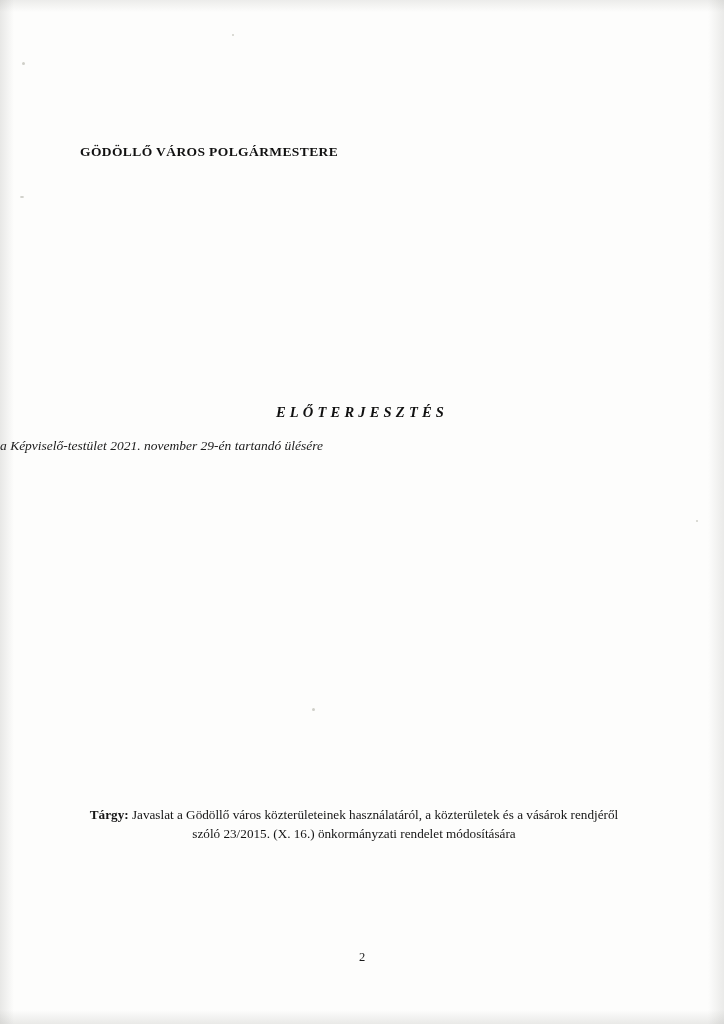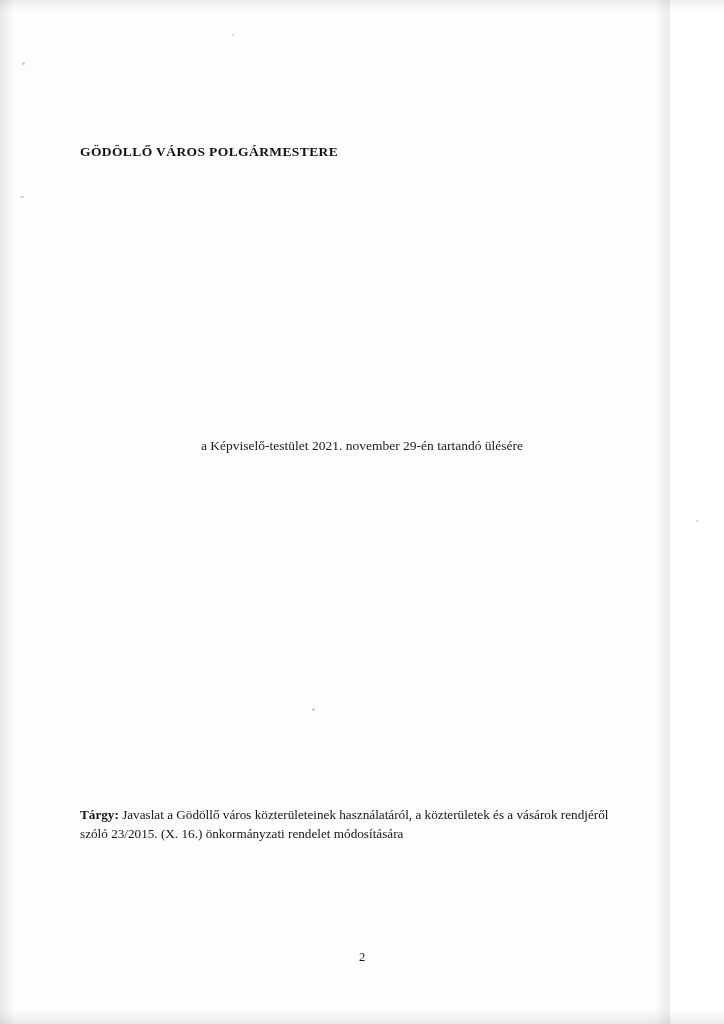--- a/index.html
+++ b/index.html
@@ -12,21 +12,21 @@
     height: 1024px;
     font-family: "Liberation Serif", serif;
     color: #1a1a1a;
     position: relative;
     overflow: hidden;
   }
   .page {
     position: absolute;
     top: 0;
     left: 0;
-    width: 670px;
+    width: 724px;
     height: 1024px;
     background: #fdfdfc;
   }
   
   .scan-edge-left {
     position: absolute;
     top: 0; left: 0;
     width: 14px; height: 1024px;
     background: linear-gradient(to right, rgba(120,120,115,0.16), rgba(255,255,255,0));
     pointer-events: none;
@@ -80,33 +80,34 @@
     font-style: italic;
     letter-spacing: 4.2px;
     color: #111;
   }
 
   .doc-subtitle {
     position: absolute;
     left: 0;
     top: 438px;
     width: 724px;
-    text-align: center;
+    text-align: left;
     font-size: 13.5px;
+    font-style: italic;
     color: #1b1b1b;
   }
 
   .field-block {
     position: absolute;
     left: 80px;
     width: 548px;
     font-size: 13.2px;
     line-height: 1.42;
     color: #151515;
-    text-align: left;
+    text-align: center;
   }
   .field-subject { top: 806px; }
   .field-presenter { top: 876px; }
 
   .field-label {
     font-weight: bold;
   }
   .field-value {
     font-weight: normal;
   }
@@ -132,20 +133,21 @@
   <div class="scan-edge-bottom"></div>
 
   <div class="speck" style="left:22px; top:62px; width:3px; height:3px;"></div>
   <div class="speck" style="left:232px; top:34px; width:2px; height:2px;"></div>
   <div class="speck" style="left:20px; top:196px; width:4px; height:2px;"></div>
   <div class="speck" style="left:312px; top:708px; width:3px; height:3px;"></div>
   <div class="speck" style="left:696px; top:520px; width:2px; height:2px;"></div>
 
   <div class="org-header">GÖDÖLLŐ VÁROS POLGÁRMESTERE</div>
 
+  <div class="doc-title">ELŐTERJESZTÉS</div>
 
   <div class="doc-subtitle">a Képviselő-testület 2021. november 29-én tartandó ülésére</div>
 
   <div class="field-block field-subject">
     <span class="field-label">Tárgy:</span><span class="field-value"> Javaslat a Gödöllő város közterületeinek használatáról, a közterületek és a vásárok rendjéről szóló 23/2015. (X. 16.) önkormányzati rendelet módosítására</span>
   </div>
 
 
   <div class="page-number">2</div>
 

